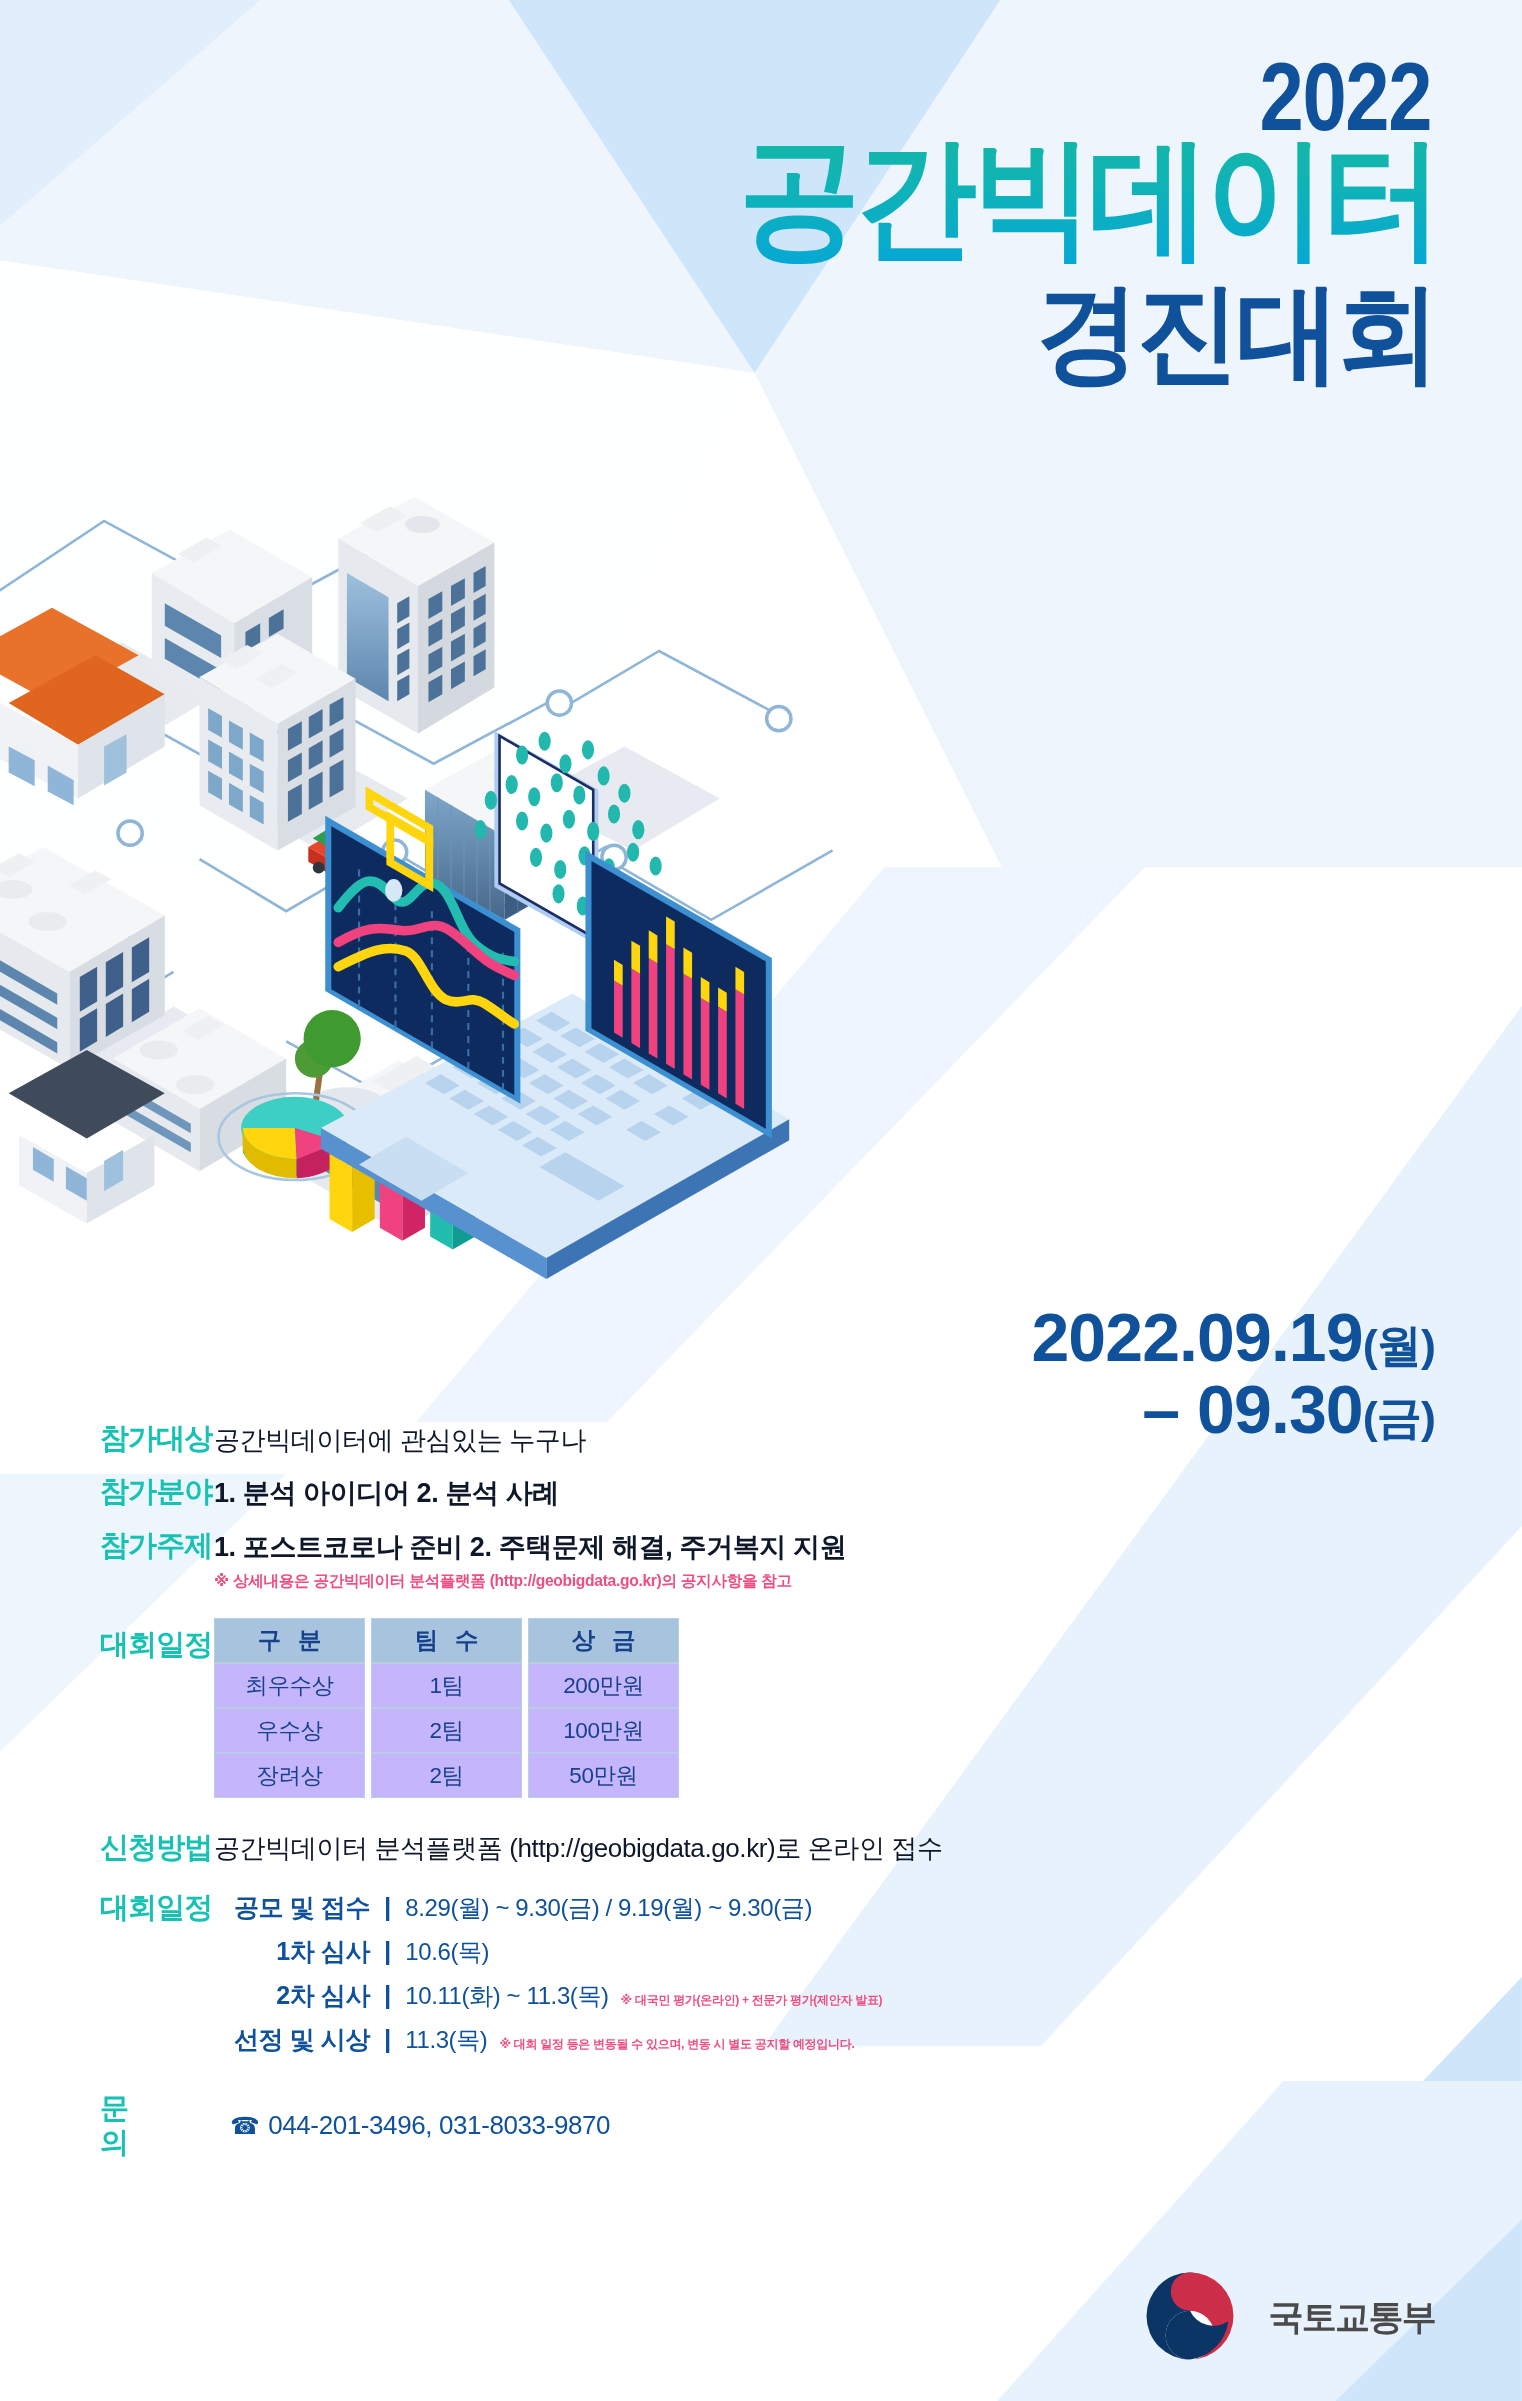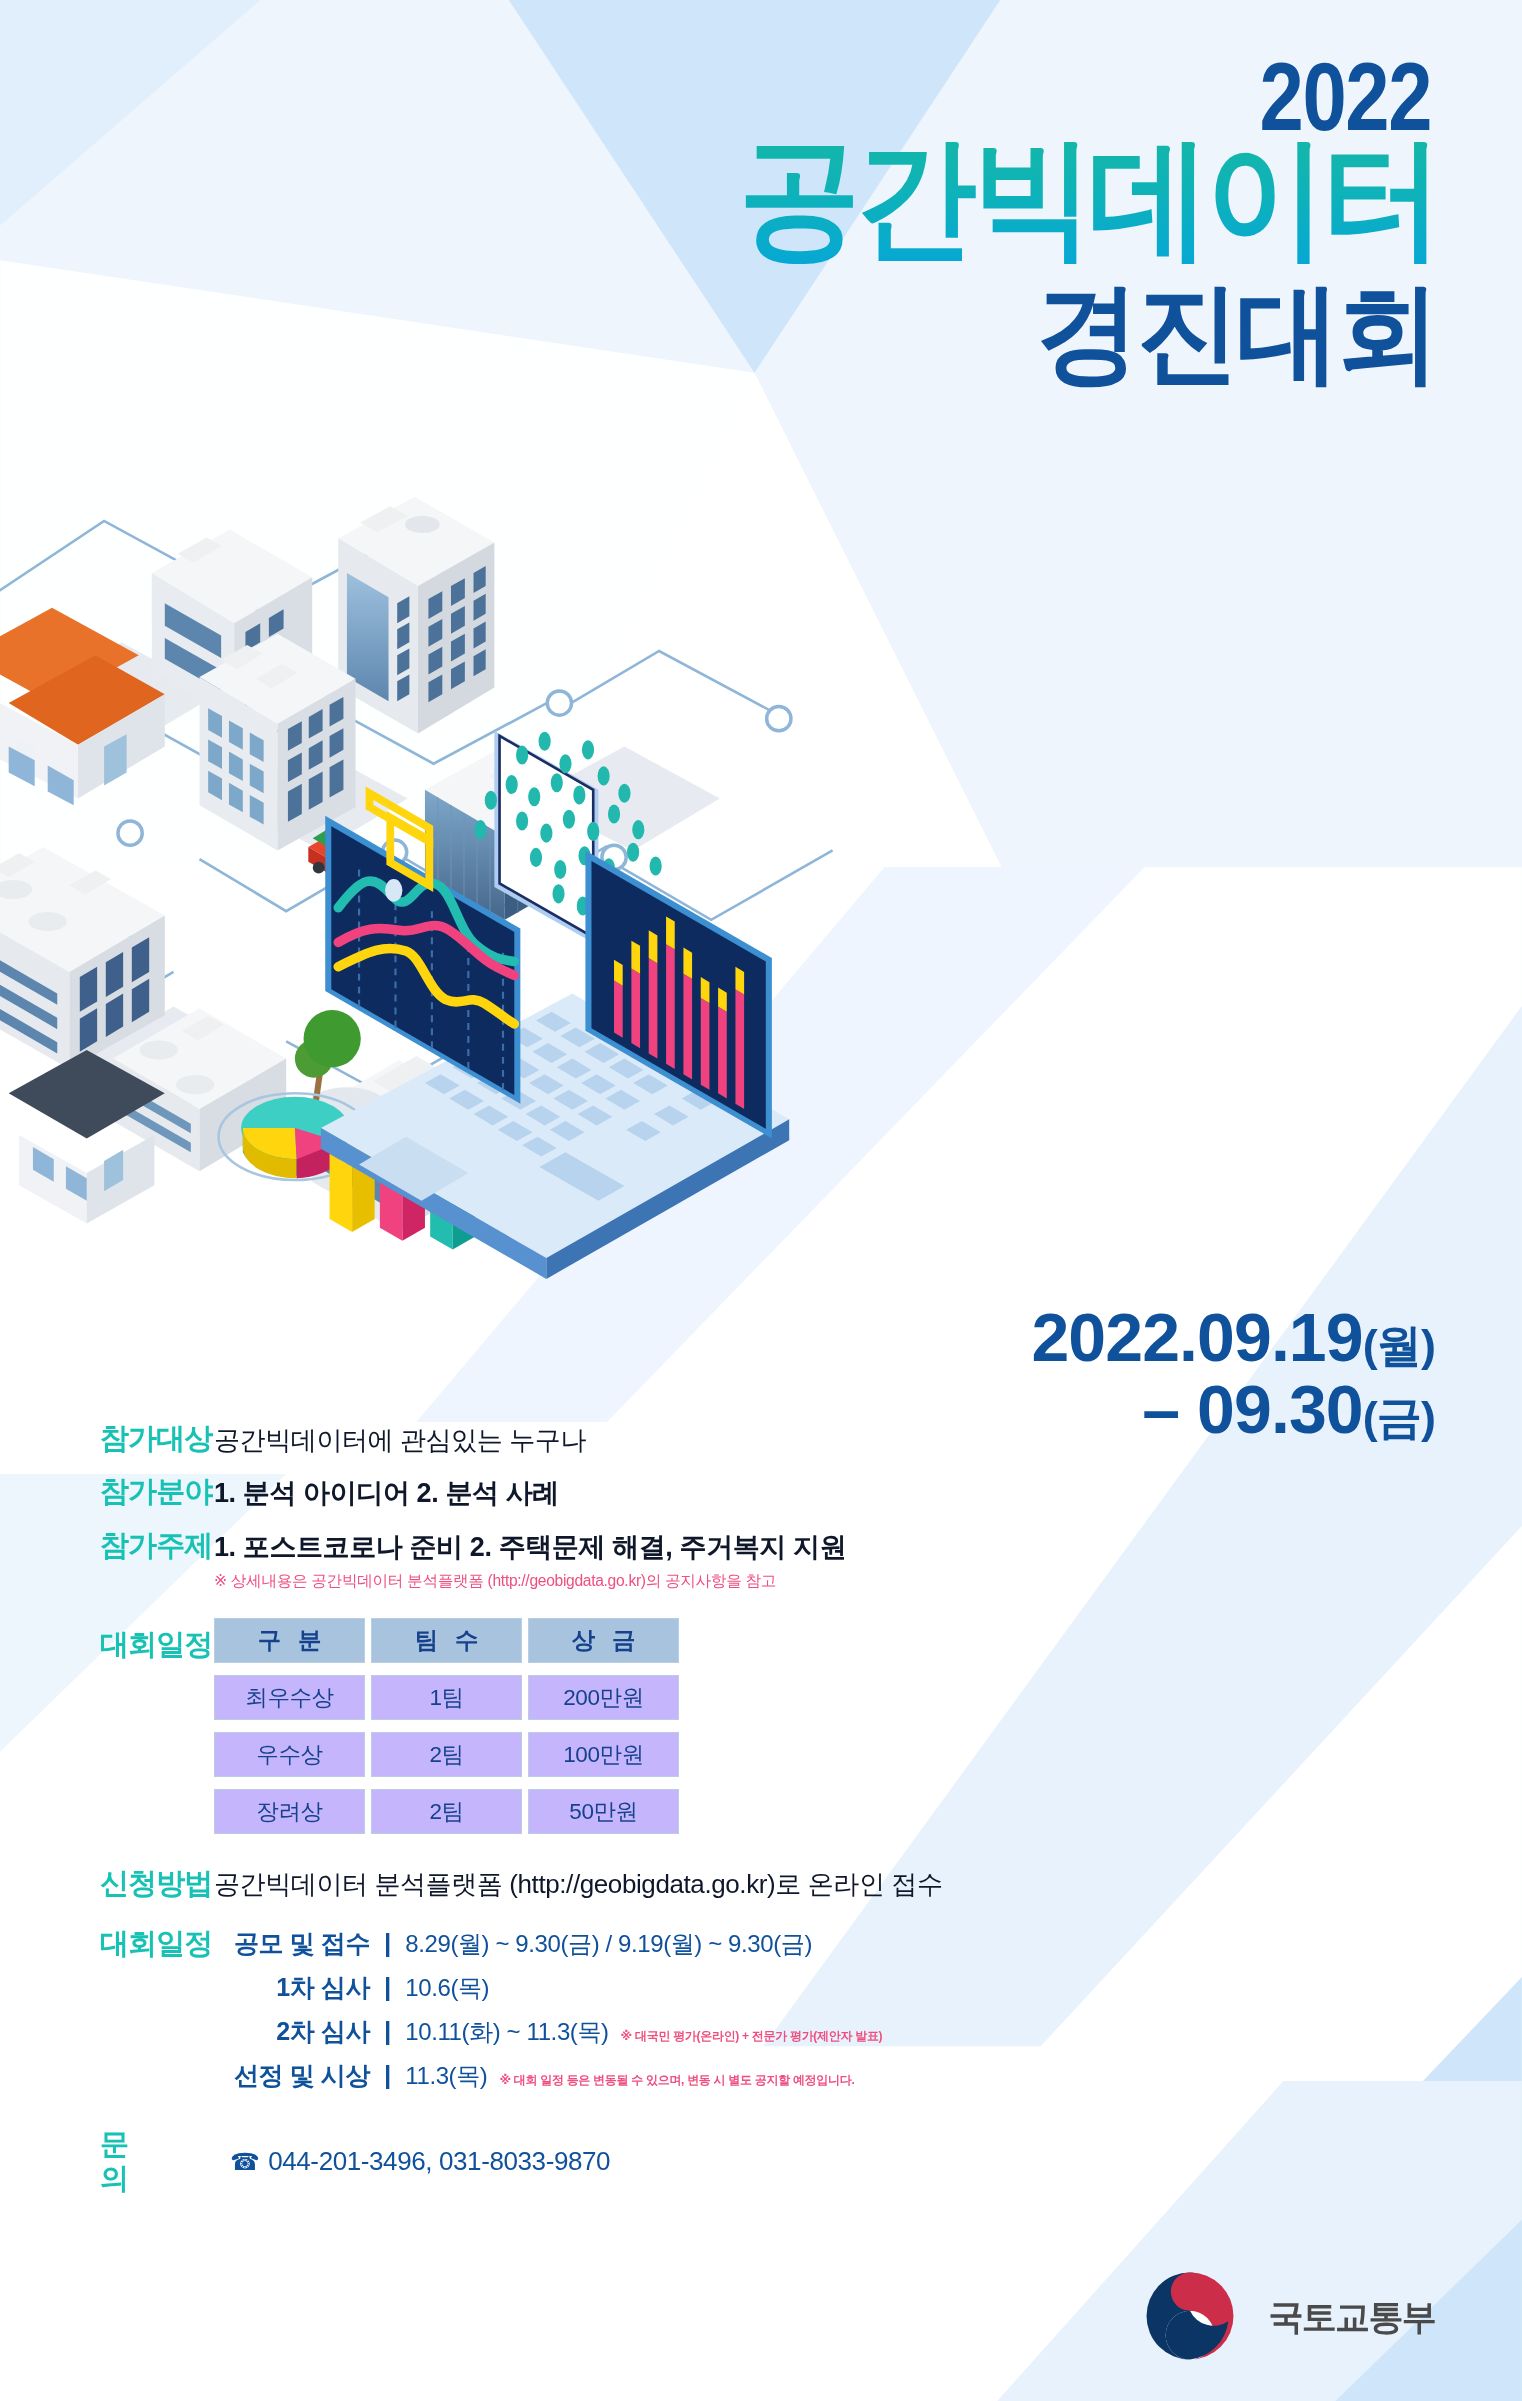--- a/index.html
+++ b/index.html
@@ -56,26 +56,26 @@
   
   .info{position:absolute;left:0;top:1422px;width:1210px;z-index:3;}
   .row{display:flex;align-items:flex-start;margin-bottom:19px;}
   .lbl{
     width:114px;min-width:114px;text-align:left;
     color:#17c2b4;font-size:29px;font-weight:bold;letter-spacing:-0.9px;
     margin-left:100px;line-height:1.15;
   }
   .val{color:#0f172a;font-size:26px;letter-spacing:-0.4px;line-height:1.2;padding-top:2.6px;}
   .val.bold{font-weight:bold;font-size:27px;}
-  .note{color:#ef4e7f;font-size:15.6px;font-weight:normal;letter-spacing:-0.3px;margin-top:7px;}
+  .note{color:#ef4e7f;font-size:15.6px;font-weight:bold;letter-spacing:-0.3px;margin-top:7px;}
   .note-sm{color:#ef4e7f;font-size:12px;font-weight:bold;letter-spacing:-0.3px;}
 
   
   .table-row{display:flex;align-items:flex-start;margin-top:26px;}
-  .table-wrap{display:flex;flex-direction:column;gap:12px;}
+  .table-wrap{display:flex;flex-direction:column;gap:0;}
   .trow{display:flex;gap:6px;}
   .tcell{
     width:151px;height:45px;display:flex;align-items:center;justify-content:center;
     font-size:22.5px;color:#16418c;background:#c4b5fd;border:0.9px solid #b9cde3;
     box-sizing:border-box;letter-spacing:-0.4px;
   }
   .thead .tcell{background:#a7c3dd;font-weight:bold;font-size:23.4px;letter-spacing:5.2px;padding-left:5.2px;}
 
   
   .sched{display:flex;align-items:flex-start;margin-top:26px;}

